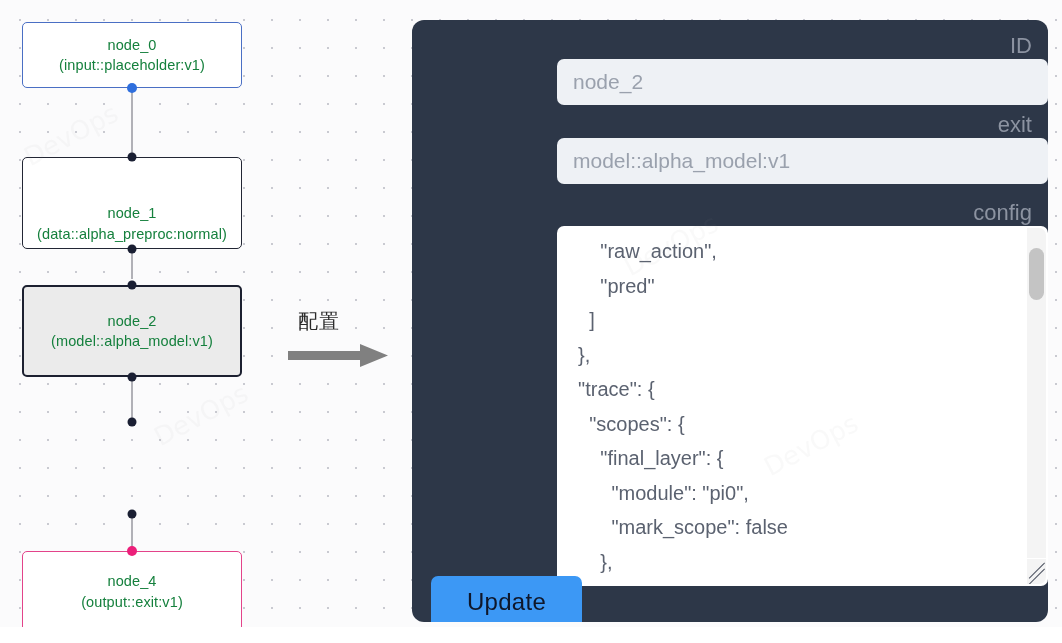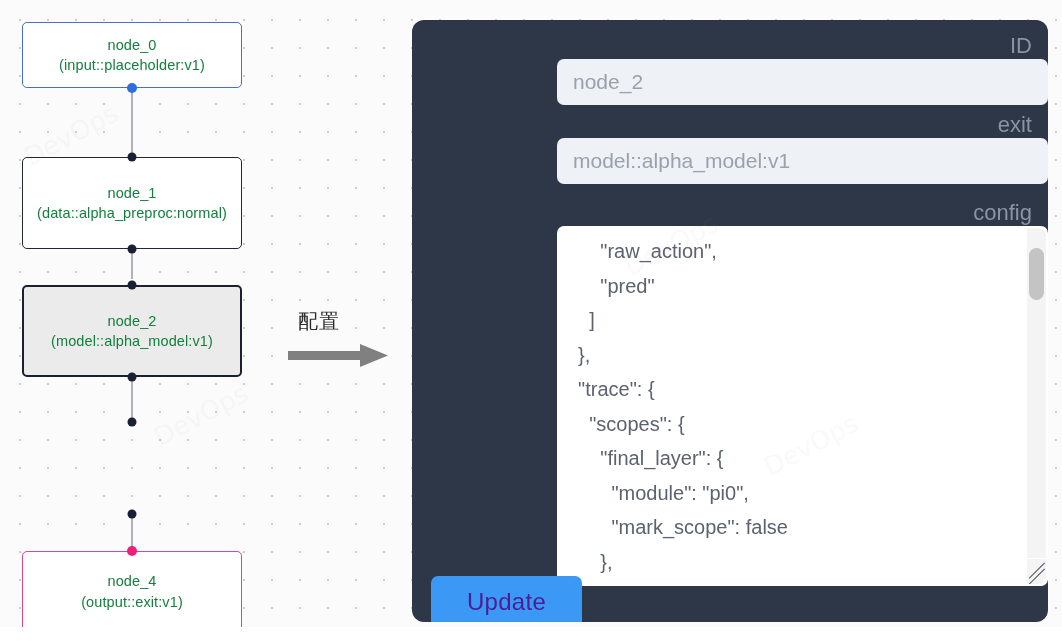--- a/index.html
+++ b/index.html
@@ -193,21 +193,21 @@
     right: -2px;
   }
   #config-resize-grip::before { bottom: 7px; }
   #config-resize-grip::after  { bottom: 13px; }
 
   #update-button {
     position: absolute;
     left: 19px; top: 556px;
     width: 151px; height: 52px;
     background: #3c98f5;
-    color: #4c1d95;
+    color: #0f172a;
     border: none;
     border-radius: 7px;
     font-size: 24px;
     font-family: "Liberation Sans", sans-serif;
     letter-spacing: 0.3px;
     cursor: pointer;
   }
 
   
   .watermark {
@@ -235,21 +235,21 @@
   <div class="edge" style="left:132px; top:249px; height:30px;"></div>
   <div class="edge" style="left:132px; top:377px; height:42px;"></div>
   <div class="edge" style="left:132px; top:514px; height:34px;"></div>
 
   <div class="node input-node" style="left:22px; top:22px; width:220px; height:66px;">
     <span>node_0
 (input::placeholder:v1)</span>
   </div>
   <div class="handle blue" style="left:132px; top:88px;"></div>
 
-  <div class="node" style="left:22px; top:157px; width:220px; height:92px;">
+  <div class="node" style="left:22px; top:157px; width:220px; height:92px;align-items:flex-end;">
     <span>node_1
 (data::alpha_preproc:normal)</span>
   </div>
   <div class="handle" style="left:132px; top:157px;"></div>
   <div class="handle" style="left:132px; top:249px;"></div>
 
   <div class="node selected" style="left:22px; top:285px; width:220px; height:92px;">
     <span>node_2
 (model::alpha_model:v1)</span>
   </div>

